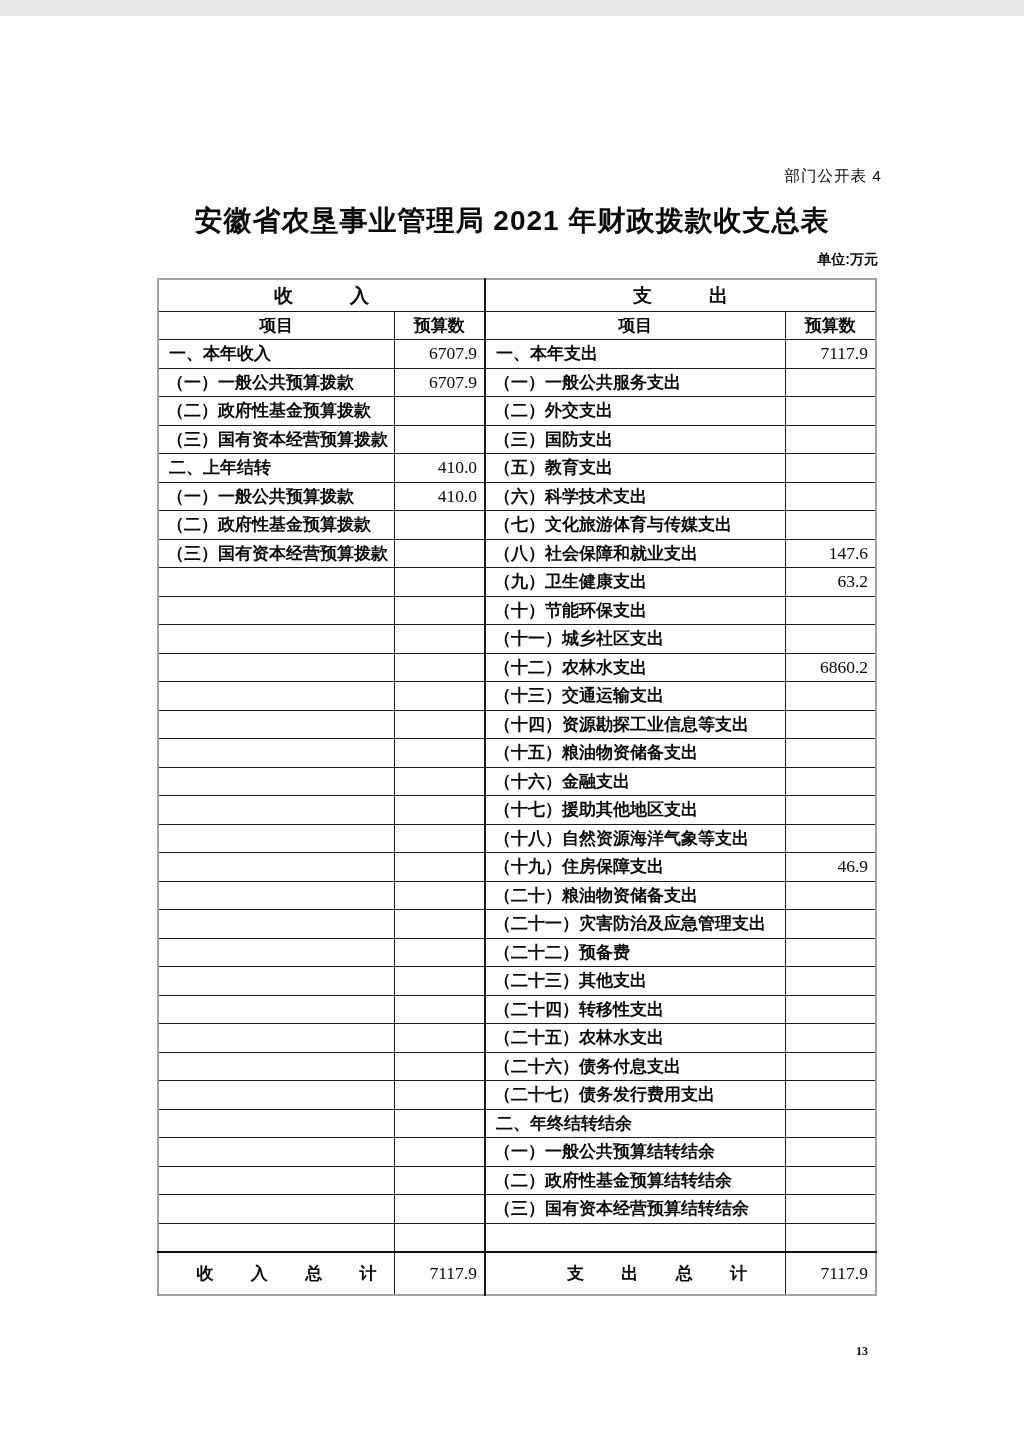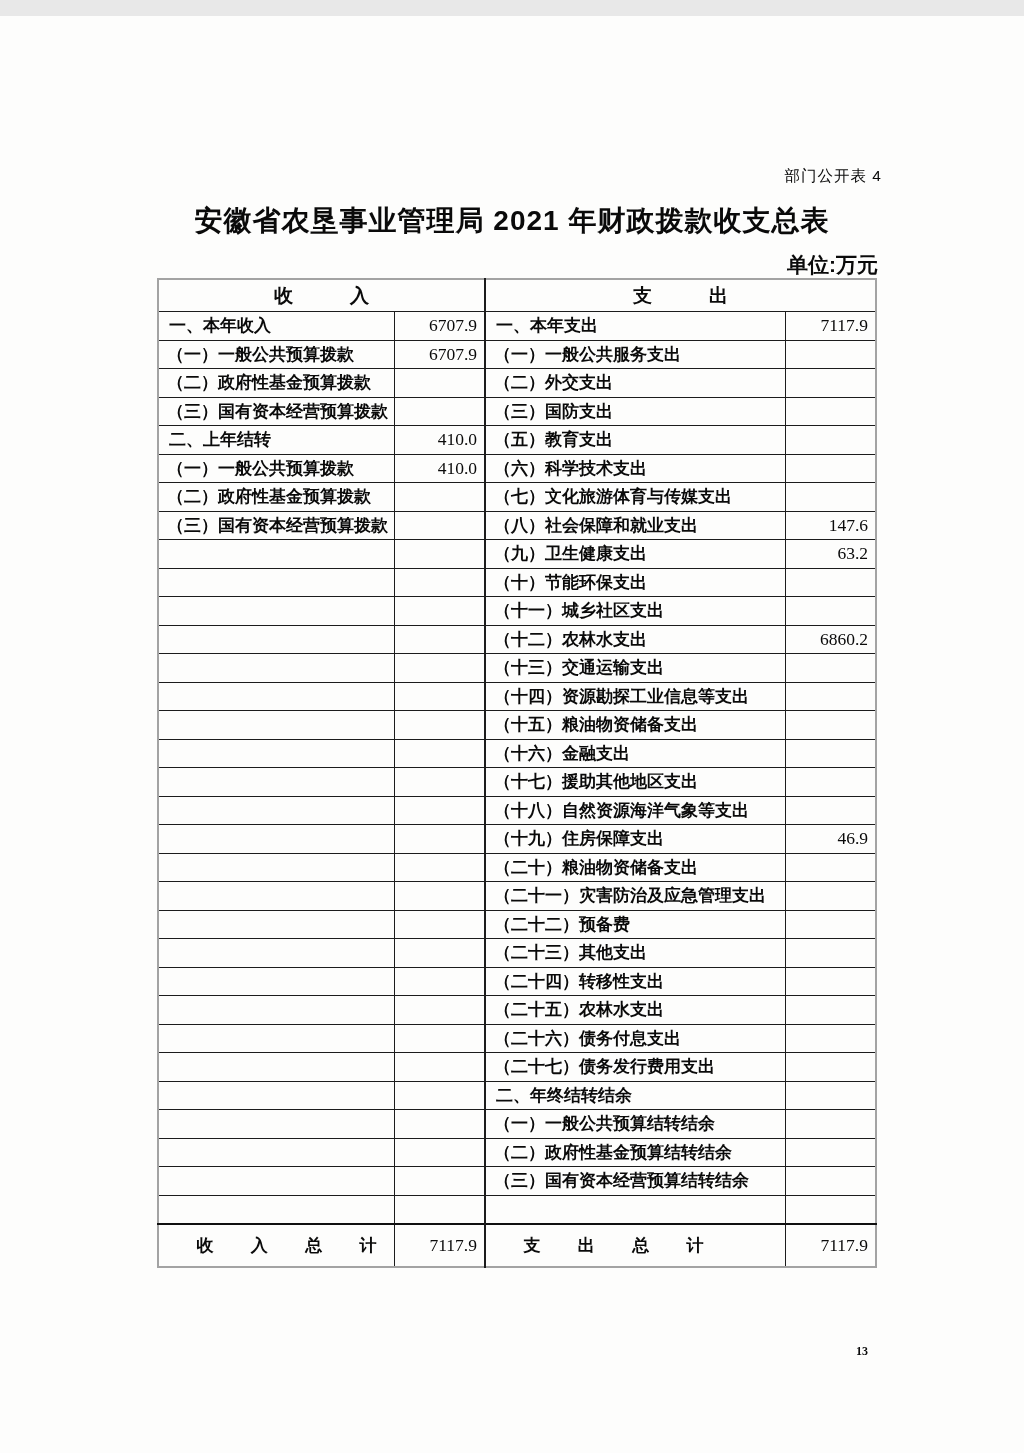--- a/index.html
+++ b/index.html
@@ -33,21 +33,21 @@
     margin: 0;
     text-align: center;
     font-size: 28px;
     font-weight: 800;
     letter-spacing: 1px;
   }
   .unit-label {
     position: absolute;
     top: 235px;
     right: 146px;
-    font-size: 21px;
+    font-size: 14px;
     font-weight: 600;
   }
   table.budget-table {
     position: absolute;
     left: 157px;
     top: 262px;
     width: 718px;
     border-collapse: collapse;
     table-layout: fixed;
     border: 2px solid #a3a3a3;
@@ -92,21 +92,21 @@
     font-weight: 400;
   }
   .budget-table .mid {
     border-left-width: 2px;
   }
   .budget-table tr.total td {
     border-top: 2px solid #101010;
     height: 41px;
   }
   .budget-table tr.total td.total-label {
-    text-align: left;
+    text-align: right;
     font-size: 17px;
     font-weight: 700;
     letter-spacing: 2.2em;
     text-indent: 2.2em;
     padding-left: 0;
   }
   .page-number {
     position: absolute;
     top: 1328px;
     right: 156px;
@@ -131,20 +131,26 @@
       <col style="width:236px">
       <col style="width:91px">
       <col style="width:300px">
       <col style="width:91px">
     </colgroup>
     <thead>
       <tr>
         <th colspan="2" class="sec">收入</th>
         <th colspan="2" class="sec mid">支出</th>
       </tr>
+      <tr>
+        <th class="colh">项目</th>
+        <th class="colh">预算数</th>
+        <th class="colh mid">项目</th>
+        <th class="colh">预算数</th>
+      </tr>
     </thead>
     <tbody id="table-body">
         <tr>
           <td class="item">一、本年收入</td>
           <td class="num">6707.9</td>
           <td class="item mid">一、本年支出</td>
           <td class="num">7117.9</td>
         </tr>
         <tr>
           <td class="item sub">（一）一般公共预算拨款</td>

